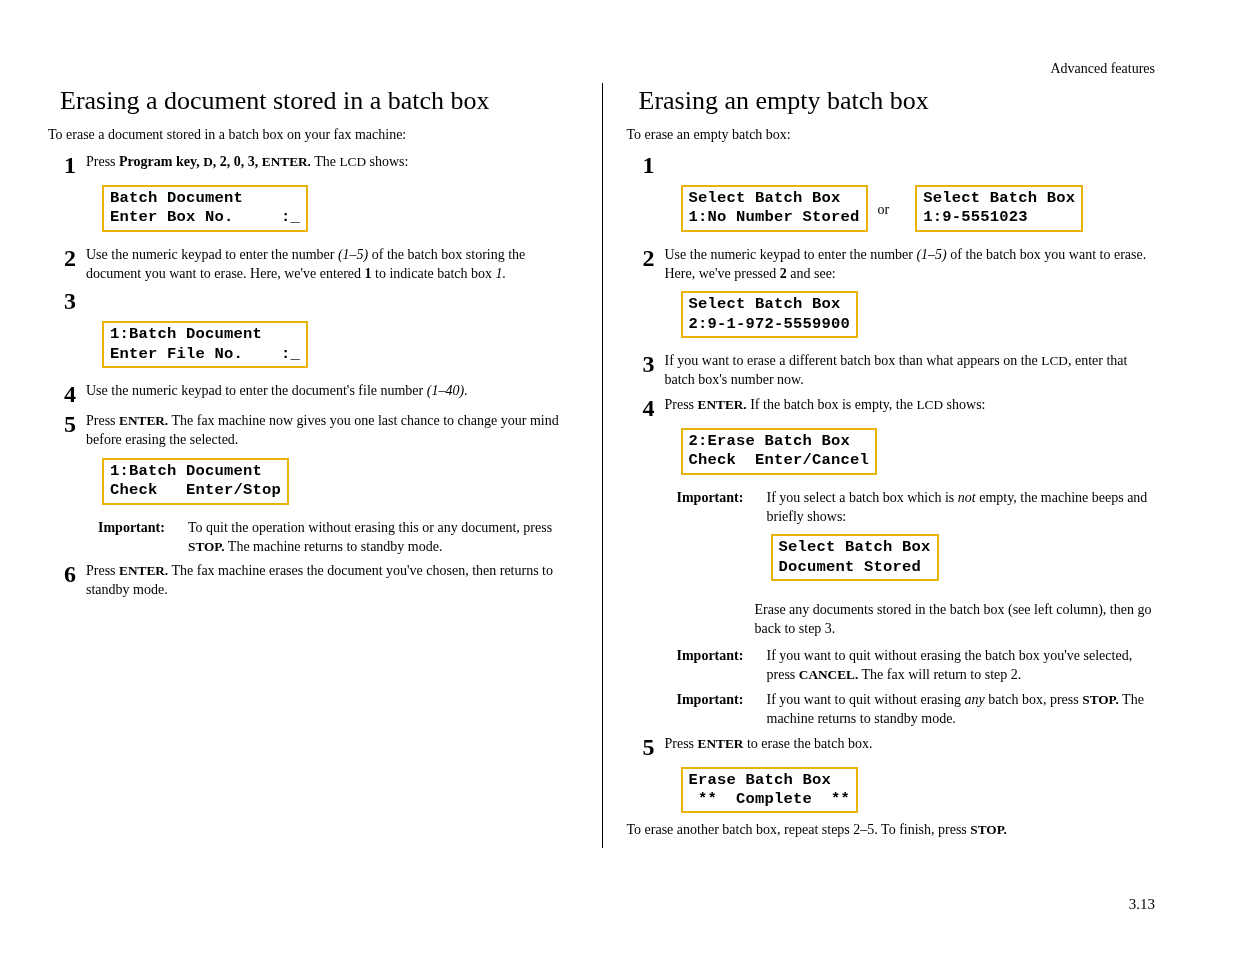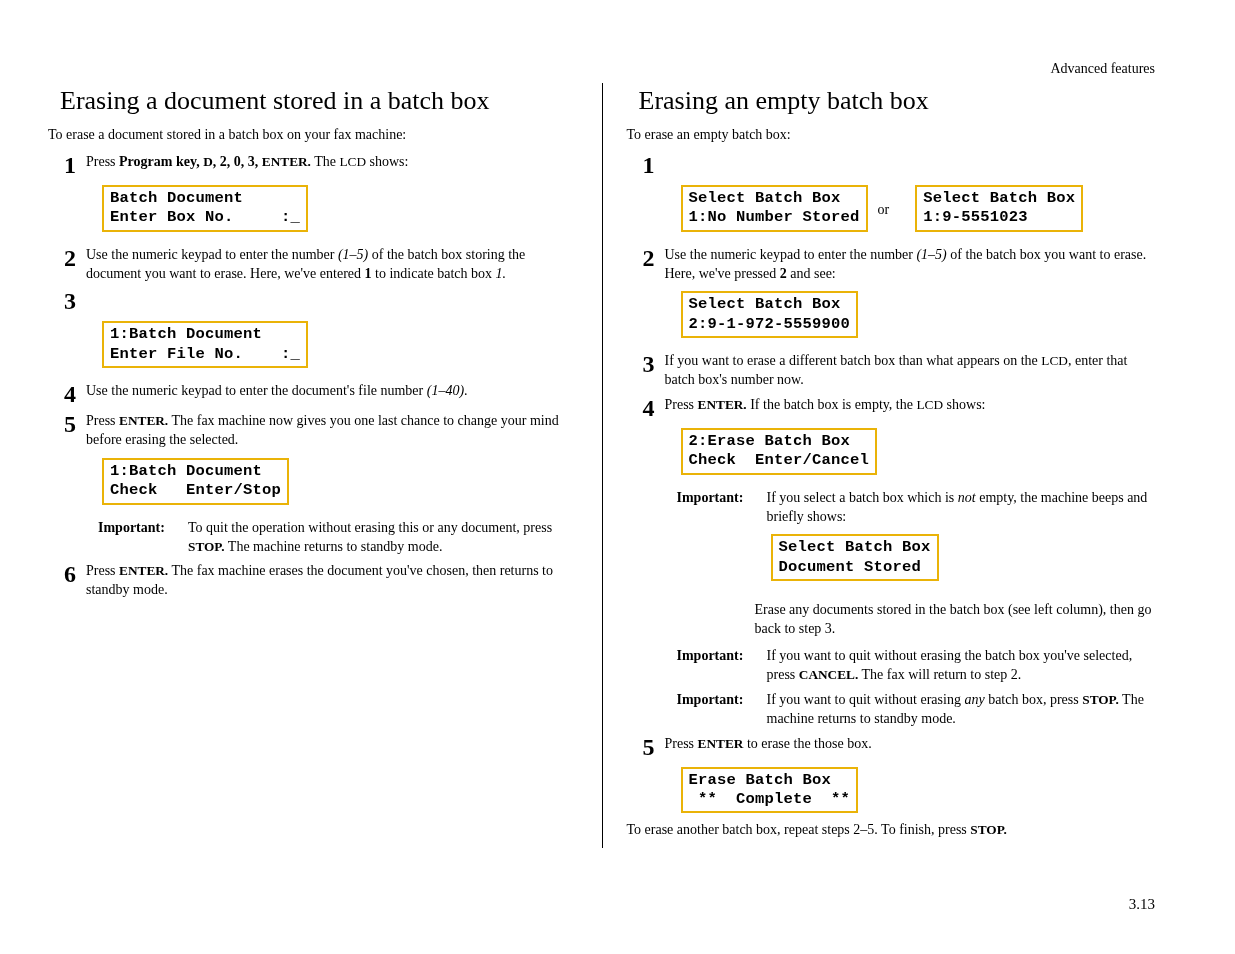--- a/index.html
+++ b/index.html
@@ -242,21 +242,21 @@
           <div class="imp-label">Important:</div>
           <div class="imp-body">
             <span>If you want to quit without erasing </span><i>any</i><span> batch box, press </span><b class="smallcaps">STOP.</b><span> The machine returns to standby mode.</span>
           </div>
         </div>
       </div>
 
       <div class="step">
         <div class="stepnum">5</div>
         <div class="stepbody">
-          <span>Press </span><b class="smallcaps">ENTER</b><span> to erase the those box.</span>
+          <span>Press </span><b class="smallcaps">ENTER</b><span> to erase the batch box.</span>
         </div>
       </div>
       <div class="indent">
         <div class="lcd">Erase Batch Box
  **  Complete  **</div>
       </div>
 
       <p>
         <span>To erase another batch box, repeat steps 2–5. To finish, press </span><b class="smallcaps">STOP.</b>
       </p>

